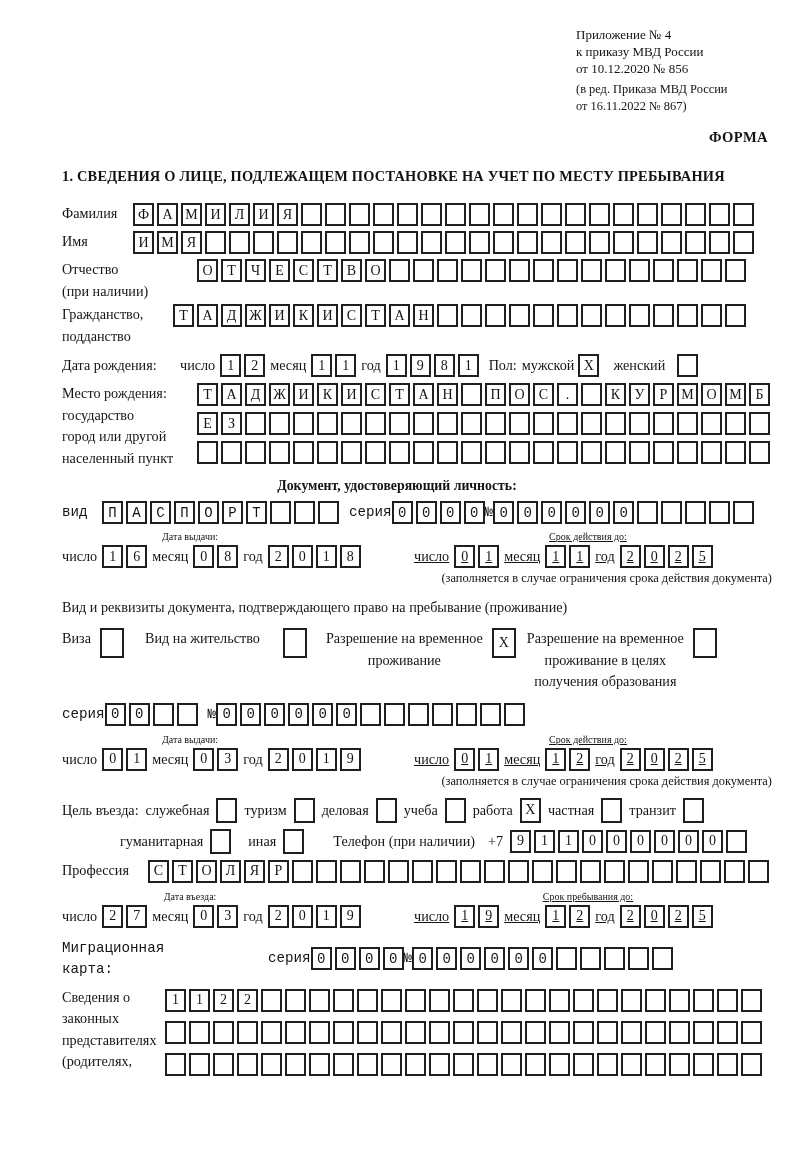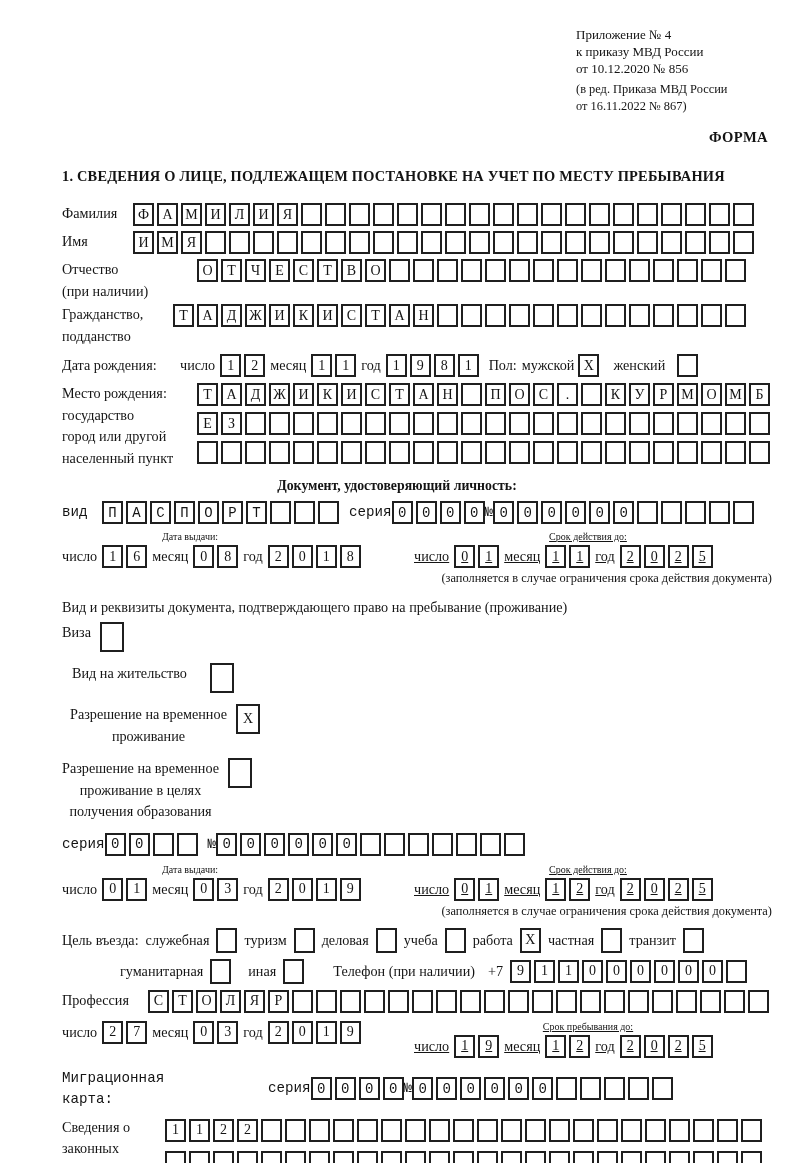--- a/index.html
+++ b/index.html
@@ -43,21 +43,21 @@
   .dcol2 .dhead { padding-right:10px; }
   .dg { display:flex; align-items:center; gap:5px; font-size:14.2px; }
   .dg .lbl { line-height:23px; }
   .note { text-align:right; font-size:12.4px; margin:3px 0 9px; }
   
   .doc-head { text-align:center; font-weight:bold; font-size:13.8px; margin:8px 40px 7px 0; }
   .inline { display:flex; align-items:center; flex-wrap:nowrap;font-family:Liberation Mono, monospace; }
   .gap-l { margin-left:10px; }
   
   .intro { font-size:14.2px; line-height:25px; margin-top:4px; }
-  .permits { display:flex; align-items:flex-start; gap:11px; margin:2px 0 10px;flex-direction:column; }
+  .permits { display:flex; align-items:flex-start; gap:11px; margin:8px 0 10px; }
   .opt { display:flex; align-items:flex-start; gap:9px; }
   .opt-text { font-size:14.2px; text-align:center; line-height:21.5px; }
   .purpose { display:flex; align-items:center; gap:7px; font-size:14.2px; margin-bottom:6px; white-space:nowrap; }
   .purpose2 { margin-left:58px; }
   .phone-lbl { margin-left:22px; }
   .prefix { margin-left:6px; font-size:14.2px; }
   .mb2 { margin-bottom:2px; }
 </style>
 </head>
 <body>
@@ -613,20 +613,21 @@
           <span class="cell"></span>
           <span class="cell"></span>
           <span class="cell"></span>
           <span class="cell"></span>
           <span class="cell"></span>
         </span>
     </div>
 
     <div class="dates" style="margin-top:8px">
       <div class="dcol">
+        <div class="dhead">Дата въезда:</div>
         <div class="dg">
           <span class="lbl">число</span>
           <span class="cells">
               <span class="cell">2</span>
               <span class="cell">7</span>
             </span>
           <span class="lbl">месяц</span>
           <span class="cells">
               <span class="cell">0</span>
               <span class="cell">3</span>

